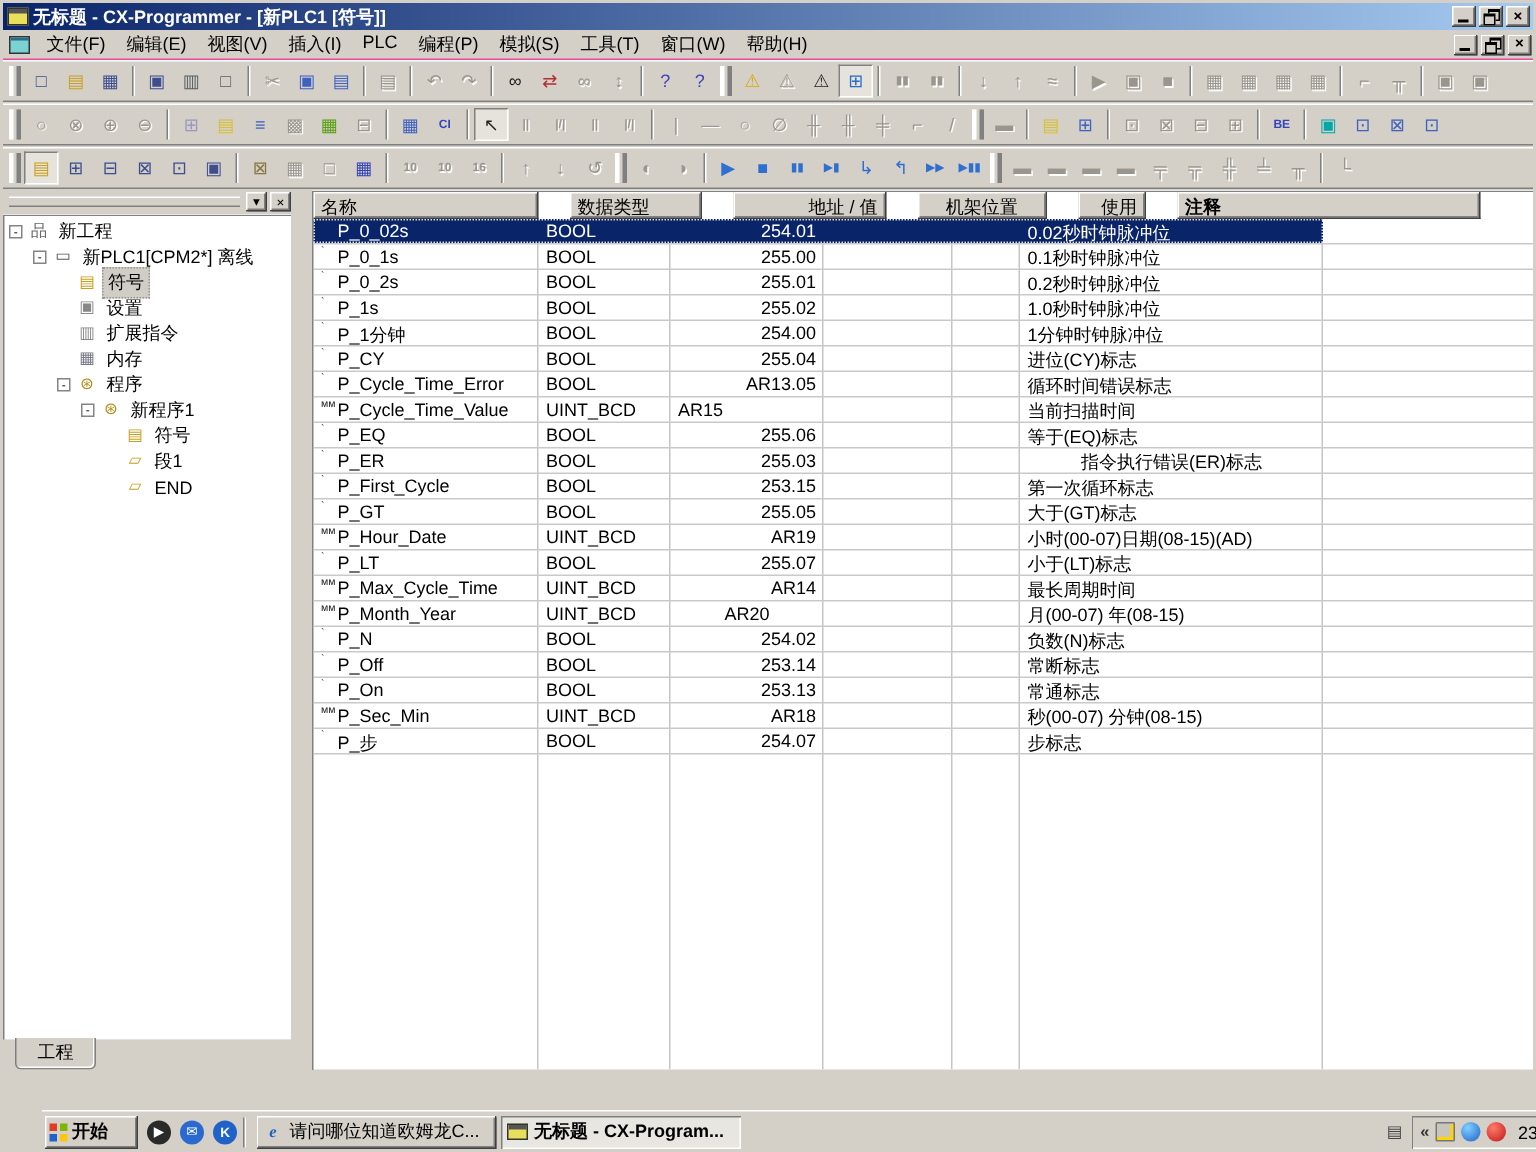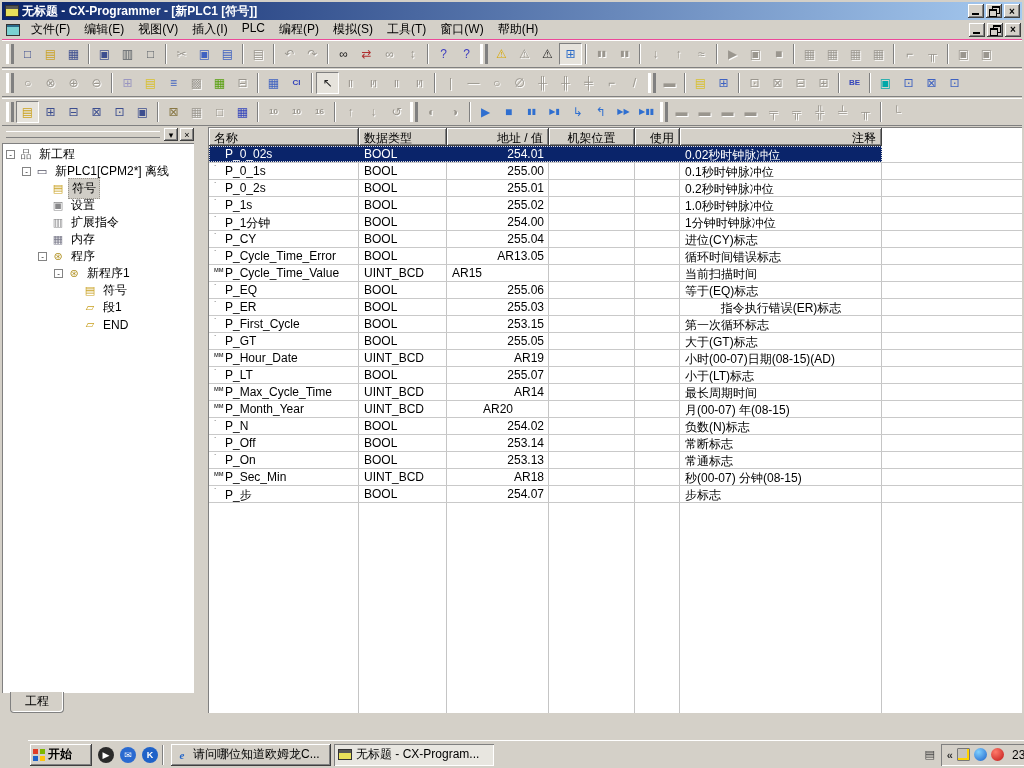--- a/index.html
+++ b/index.html
@@ -67,21 +67,21 @@
   #projtab { position:absolute; left:0; bottom:0; height:20px; right:2px; display:flex; align-items:flex-end; background:#d4d0c8; }
   .ptab { margin-left:8px; padding:1px 14px 2px; background:#d4d0c8; border:1px solid #808080; border-top:none;
     border-radius:0 0 4px 4px; box-shadow:inset -1px -1px 0 #fff; font-size:12px; }
 
   
   #splitter { position:absolute; left:194px; top:0; width:12px; height:586px; background:#d4d0c8; }
 
   
   #symtable { position:absolute; left:206px; top:0; right:0; bottom:0; background:#fff;
     box-shadow: inset 1px 1px 0 #808080; overflow:hidden; }
-  #thead { position:absolute; left:1px; top:1px; right:0; height:18px; display:flex; }
+  #thead { position:absolute; left:1px; top:1px; right:0; height:18px; display:flex;gap:21px; }
   .hcell { height:18px; background:#d4d0c8; border-right:1px solid #404040; border-bottom:1px solid #404040;
     box-shadow: inset 1px 1px 0 #fff, inset -1px -1px 0 #808080; padding:2px 5px 0; font-size:12px; white-space:nowrap; overflow:hidden; }
   #tbody { position:absolute; left:1px; top:19px; right:0; bottom:0; }
   .vline { position:absolute; top:0; bottom:0; width:1px; background:#c5c5c5; }
   .trow { position:relative; height:17px; border-bottom:1px solid #c9c9c9; display:flex; }
   .tcell { height:16px; padding:1px 5px 0; font-size:12px; white-space:nowrap; overflow:hidden; }
   .tcell .ri { display:inline-block; width:11px; font-size:7px; color:#222; vertical-align:top; }
   .trow.sel .selwrap { background:#0a246a; color:#fff; outline:1px dotted #e0e0e0; outline-offset:-1px; }
   .selwrap { display:flex; }
 
@@ -94,21 +94,21 @@
   #taskbar { position:absolute; left:0; top:740px; width:1024px; height:28px; background:#d4d0c8; border-top:1px solid #fff; display:flex; align-items:center;margin-left:28px; }
   #startbtn { width:62px; height:22px; margin-left:2px; display:flex; align-items:center; gap:3px; padding-left:3px; font-weight:bold; font-size:12px; }
   .winflag { position:relative; width:12px; height:12px; flex:0 0 12px; }
   .winflag i { position:absolute; width:5px; height:5px; }
   .winflag .r{left:0;top:0;background:#e03c26;} .winflag .g{right:0;top:0;background:#7db700;}
   .winflag .b{left:0;bottom:0;background:#1f62c8;} .winflag .y{right:0;bottom:0;background:#ffc40d;}
   .qlicon { width:16px; height:16px; margin-left:6px; border-radius:50%; display:flex; align-items:center; justify-content:center;
     color:#fff; font-size:9px; font-weight:bold; }
   .taskdiv { width:2px; height:20px; margin:0 4px; border-left:1px solid #808080; border-right:1px solid #fff; }
   .taskbtn { width:160px; height:22px; margin-left:3px; display:flex; align-items:center; gap:4px; padding:0 4px; font-size:12px; white-space:nowrap; overflow:hidden; }
-  .taskbtn.active { box-shadow: inset 1px 1px 0 #808080, inset -1px -1px 0 #fff; background:#e8e6e0; font-weight:normal; }
+  .taskbtn.active { box-shadow: inset 1px 1px 0 #808080, inset -1px -1px 0 #fff; background:#e8e6e0; font-weight:bold; }
   .tico { width:14px; height:13px; flex:0 0 14px; display:flex; align-items:center; justify-content:center; font-size:11px; }
   .tico.ie { color:#1f62c8; font-weight:bold; font-style:italic; font-family:"Liberation Serif","DejaVu Serif",serif; }
   .tico.cx { background:#e8e05a; border:1px solid #333; box-shadow:inset 0 3px 0 #555; height:11px; }
   #traywrap { margin-left:auto; display:flex; align-items:center; }
   #kbicon { font-size:11px; color:#444; margin-right:6px; }
   #tray { height:22px; margin-right:2px; display:flex; align-items:center; gap:4px; padding:0 6px;
     box-shadow: inset 1px 1px 0 #808080, inset -1px -1px 0 #fff; }
   #tray .chev { font-size:11px; font-weight:bold; color:#333; }
   .trayico { width:13px; height:13px; border-radius:3px; }
   .trayico.net { background:#c9c5bc; border:1px solid #777; box-shadow:inset -2px -2px 0 #ffd400; border-radius:1px; }
@@ -596,21 +596,21 @@
       </div>
     </div>
     <div id="splitter"></div>
     <div id="symtable">
       <div id="thead">
           <span class="hcell" style="width: 150px; text-align: left;">名称</span>
           <span class="hcell" style="width: 88px; text-align: left;">数据类型</span>
           <span class="hcell" style="width: 102px; text-align: right;">地址 / 值</span>
           <span class="hcell" style="width: 86px; text-align: center;">机架位置</span>
           <span class="hcell" style="width: 45px; text-align: right;">使用</span>
-          <span class="hcell" style="width: 202px; text-align: right;">注释</span>
+          <span class="hcell" style="width: 202px; text-align: left; font-weight: bold;">注释</span>
         </div>
       <div id="tbody">
           <div class="vline" style="left: 149px;"></div>
           <div class="vline" style="left: 237px;"></div>
           <div class="vline" style="left: 339px;"></div>
           <div class="vline" style="left: 425px;"></div>
           <div class="vline" style="left: 470px;"></div>
           <div class="vline" style="left: 672px;"></div>
           <div class="trow sel">
             <span class="selwrap">

